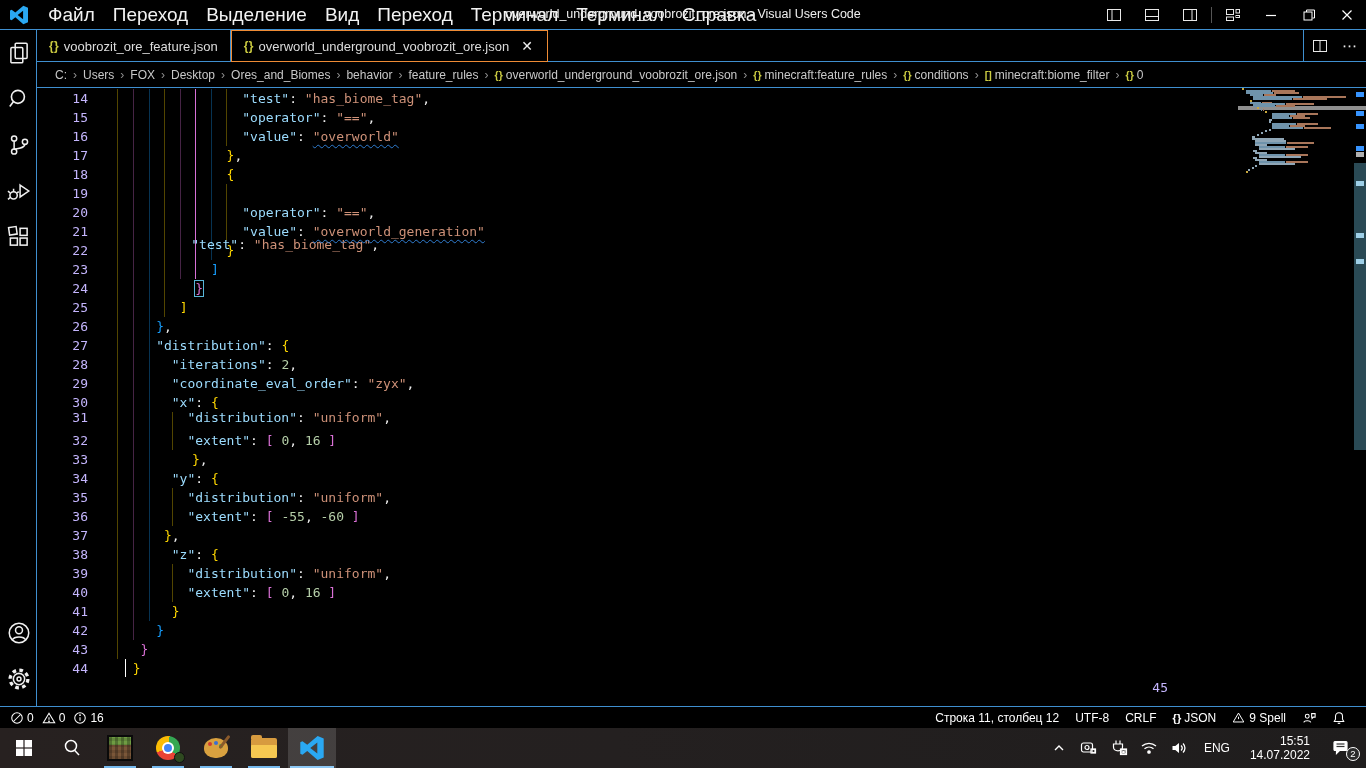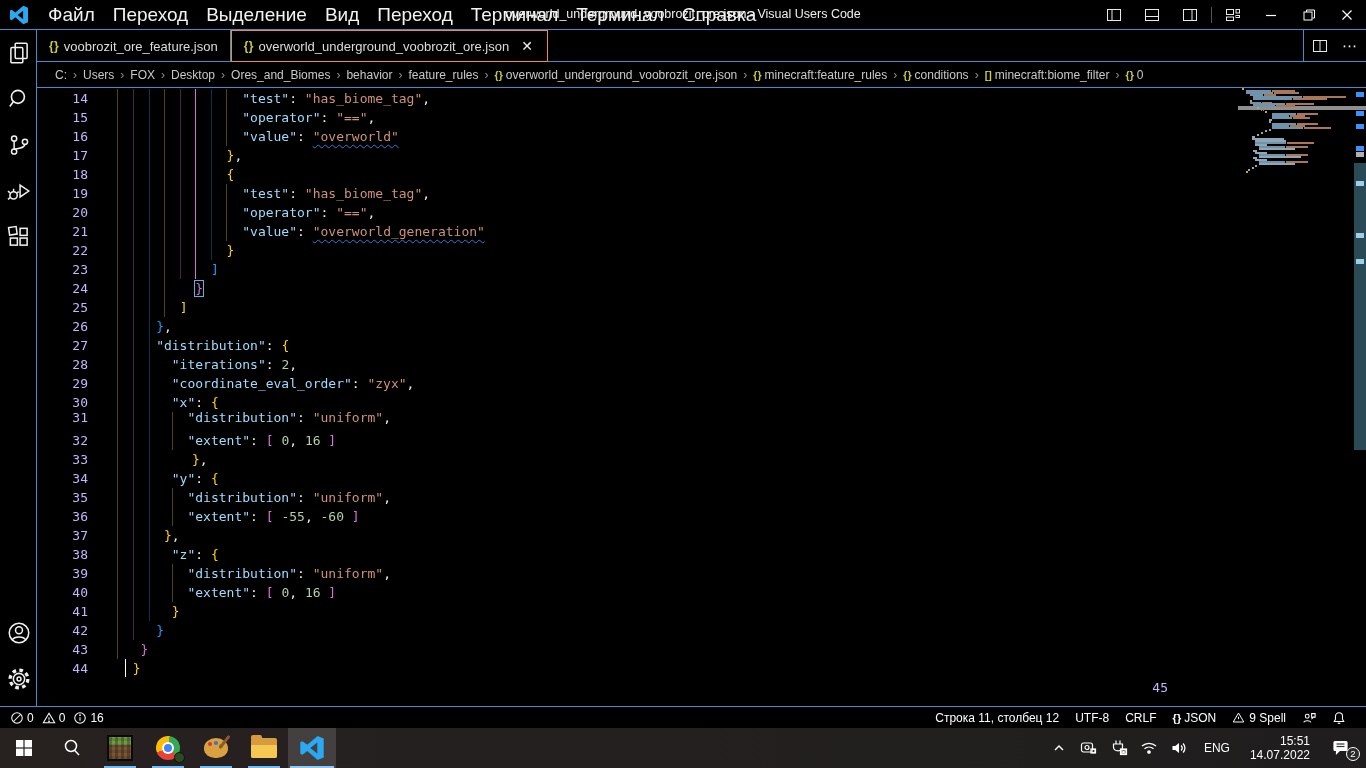--- a/index.html
+++ b/index.html
@@ -324,21 +324,21 @@
   <div class="guide g-gold" style="left:135px; top:324px; height:38px;"></div>
   <div class="guide g-gold" style="left:135px; top:400px; height:38px;"></div>
   <div class="guide g-gold" style="left:135px; top:476px; height:38px;"></div>
 
   <div id="code-lines">
       <div class="code-line" style="top: 1px; width: 1160px;"><span class="lnum">14</span><span class="ltext"><span class="tk-p">                </span><span class="tk-k">"test"</span><span class="tk-p">: </span><span class="tk-s">"has_biome_tag"</span><span class="tk-p">,</span></span></div>
       <div class="code-line" style="top: 20px; width: 1160px;"><span class="lnum">15</span><span class="ltext"><span class="tk-p">                </span><span class="tk-k">"operator"</span><span class="tk-p">: </span><span class="tk-s">"=="</span><span class="tk-p">,</span></span></div>
       <div class="code-line" style="top: 39px; width: 1160px;"><span class="lnum">16</span><span class="ltext"><span class="tk-p">                </span><span class="tk-k">"value"</span><span class="tk-p">: </span><span class="tk-s sq">"overworld"</span></span></div>
       <div class="code-line" style="top: 58px; width: 1160px;"><span class="lnum">17</span><span class="ltext"><span class="tk-p">              </span><span class="tk-b1">}</span><span class="tk-p">,</span></span></div>
       <div class="code-line" style="top: 77px; width: 1160px;"><span class="lnum">18</span><span class="ltext"><span class="tk-p">              </span><span class="tk-b1">{</span></span></div>
-      <div class="code-line" style="top: 96px; width: 1160px;"><span class="lnum">19</span><span class="ltext"><span class="tk-p">                </span><span class="tk-k">"test"</span><span class="tk-p">: </span><span class="tk-s">"has_biome_tag"</span><span class="tk-p">,</span></span></div>
+      <div class="code-line" style="top: 96px; width: 1160px; flex-direction: column;"><span class="lnum">19</span><span class="ltext"><span class="tk-p">                </span><span class="tk-k">"test"</span><span class="tk-p">: </span><span class="tk-s">"has_biome_tag"</span><span class="tk-p">,</span></span></div>
       <div class="code-line" style="top: 115px; width: 1160px;"><span class="lnum">20</span><span class="ltext"><span class="tk-p">                </span><span class="tk-k">"operator"</span><span class="tk-p">: </span><span class="tk-s">"=="</span><span class="tk-p">,</span></span></div>
       <div class="code-line" style="top: 134px; width: 1160px;"><span class="lnum">21</span><span class="ltext"><span class="tk-p">                </span><span class="tk-k">"value"</span><span class="tk-p">: </span><span class="tk-s sq">"overworld_generation"</span></span></div>
       <div class="code-line" style="top: 153px; width: 1160px;"><span class="lnum">22</span><span class="ltext"><span class="tk-p">              </span><span class="tk-b1">}</span></span></div>
       <div class="code-line" style="top: 172px; width: 1160px;"><span class="lnum">23</span><span class="ltext"><span class="tk-p">            </span><span class="tk-b3">]</span></span></div>
       <div class="code-line" style="top: 191px; width: 1160px;"><span class="lnum">24</span><span class="ltext"><span class="tk-p">          </span><span class="tk-b2 boxed">}</span></span></div>
       <div class="code-line" style="top: 210px; width: 1160px;"><span class="lnum">25</span><span class="ltext"><span class="tk-p">        </span><span class="tk-b1">]</span></span></div>
       <div class="code-line" style="top: 229px; width: 1160px;"><span class="lnum">26</span><span class="ltext"><span class="tk-p">     </span><span class="tk-b3">}</span><span class="tk-p">,</span></span></div>
       <div class="code-line" style="top: 248px; width: 1160px;"><span class="lnum">27</span><span class="ltext"><span class="tk-p">     </span><span class="tk-k">"distribution"</span><span class="tk-p">: </span><span class="tk-b1">{</span></span></div>
       <div class="code-line" style="top: 267px; width: 1160px;"><span class="lnum">28</span><span class="ltext"><span class="tk-p">       </span><span class="tk-k">"iterations"</span><span class="tk-p">: </span><span class="tk-n">2</span><span class="tk-p">,</span></span></div>
       <div class="code-line" style="top: 286px; width: 1160px;"><span class="lnum">29</span><span class="ltext"><span class="tk-p">       </span><span class="tk-k">"coordinate_eval_order"</span><span class="tk-p">: </span><span class="tk-s">"zyx"</span><span class="tk-p">,</span></span></div>

